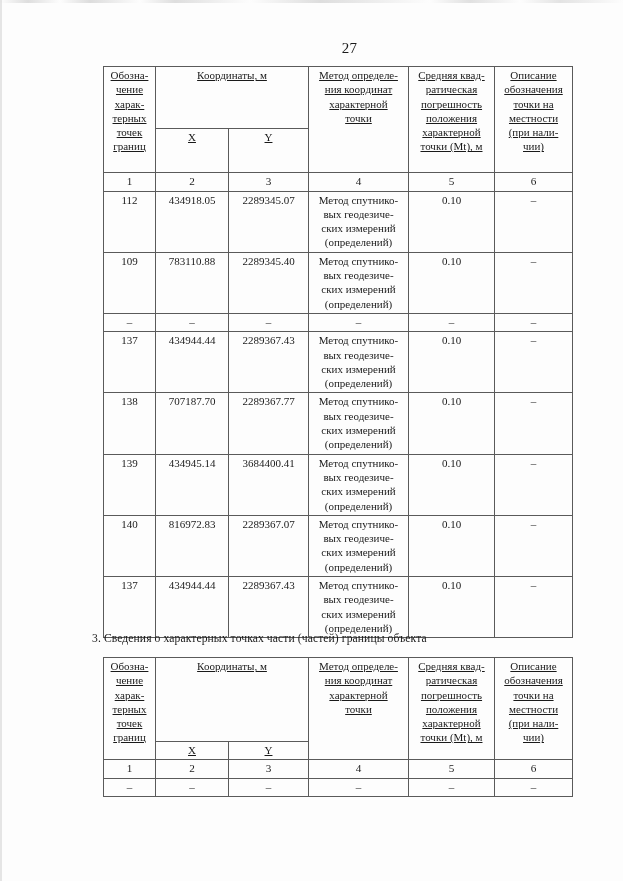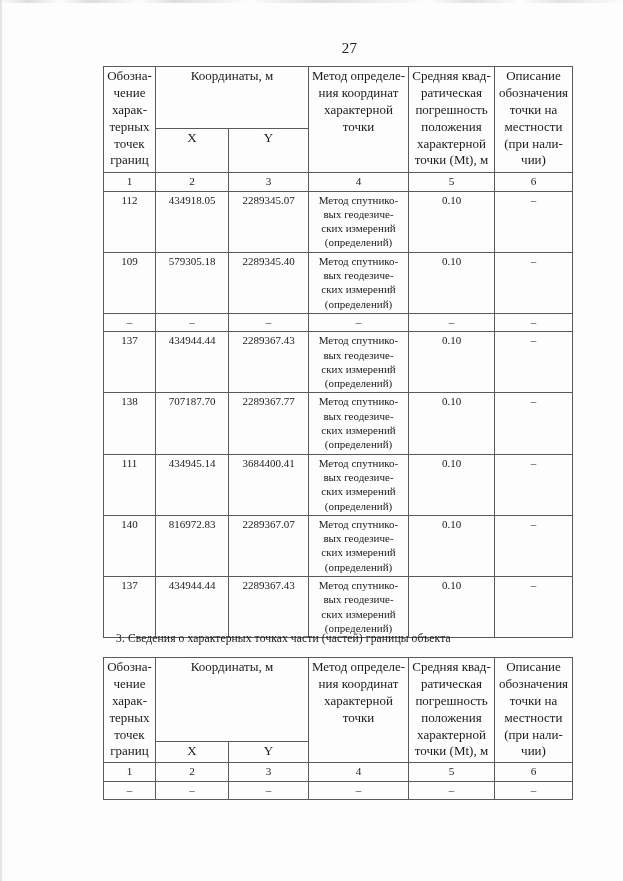--- a/index.html
+++ b/index.html
@@ -92,27 +92,27 @@
   .c3 { width: 80px; }
   .c4 { width: 100px; }
   .c5 { width: 86px; }
   .c6 { width: 78px; }
 
   .row-num td { padding-top: 0px; padding-bottom: 1px; }
   .cell-dash { letter-spacing: 0; }
 
   .section-heading {
     position: absolute;
-    left: 116px;
+    left: 92px;
     top: 632px;
     font-size: 11.6px;
     letter-spacing: 0.1px;
   }
 
-  .hdr { font-size: 13px; }
+  .hdr { font-size: 11px; text-decoration: underline; }
   .data-cell { font-size: 11px; }
 
   .stacked { display: block; }
 </style>
 </head>
 <body>
 
 <div class="page">
   <div class="scan-edge"></div>
   <div class="scan-edge-l"></div>
@@ -183,21 +183,21 @@
           <span class="stacked">Метод спутнико-</span>
           <span class="stacked">вых геодезиче-</span>
           <span class="stacked">ских измерений</span>
           <span class="stacked">(определений)</span>
         </td>
         <td class="data-cell">0.10</td>
         <td class="data-cell cell-dash">–</td>
       </tr>
       <tr>
         <td class="data-cell">109</td>
-        <td class="data-cell">579305.18</td>
+        <td class="data-cell">783110.88</td>
         <td class="data-cell">2289345.40</td>
         <td class="data-cell">
           <span class="stacked">Метод спутнико-</span>
           <span class="stacked">вых геодезиче-</span>
           <span class="stacked">ских измерений</span>
           <span class="stacked">(определений)</span>
         </td>
         <td class="data-cell">0.10</td>
         <td class="data-cell cell-dash">–</td>
       </tr>
@@ -231,21 +231,21 @@
         <td class="data-cell">
           <span class="stacked">Метод спутнико-</span>
           <span class="stacked">вых геодезиче-</span>
           <span class="stacked">ских измерений</span>
           <span class="stacked">(определений)</span>
         </td>
         <td class="data-cell">0.10</td>
         <td class="data-cell cell-dash">–</td>
       </tr>
       <tr>
-        <td class="data-cell">111</td>
+        <td class="data-cell">139</td>
         <td class="data-cell">434945.14</td>
         <td class="data-cell">3684400.41</td>
         <td class="data-cell">
           <span class="stacked">Метод спутнико-</span>
           <span class="stacked">вых геодезиче-</span>
           <span class="stacked">ских измерений</span>
           <span class="stacked">(определений)</span>
         </td>
         <td class="data-cell">0.10</td>
         <td class="data-cell cell-dash">–</td>

